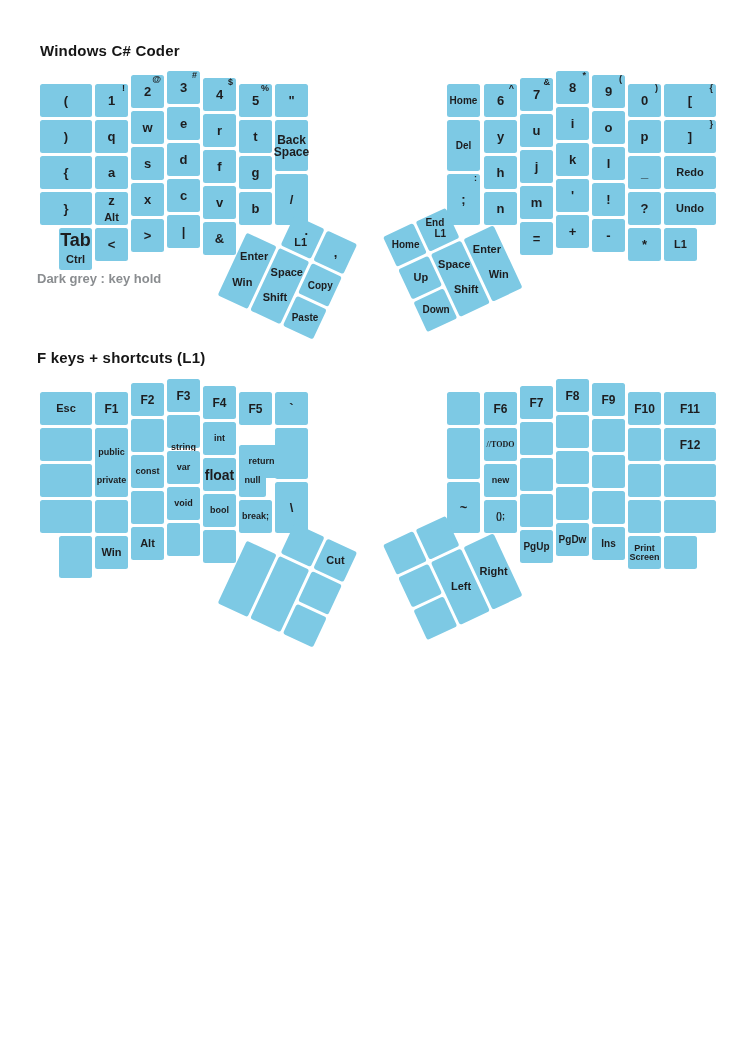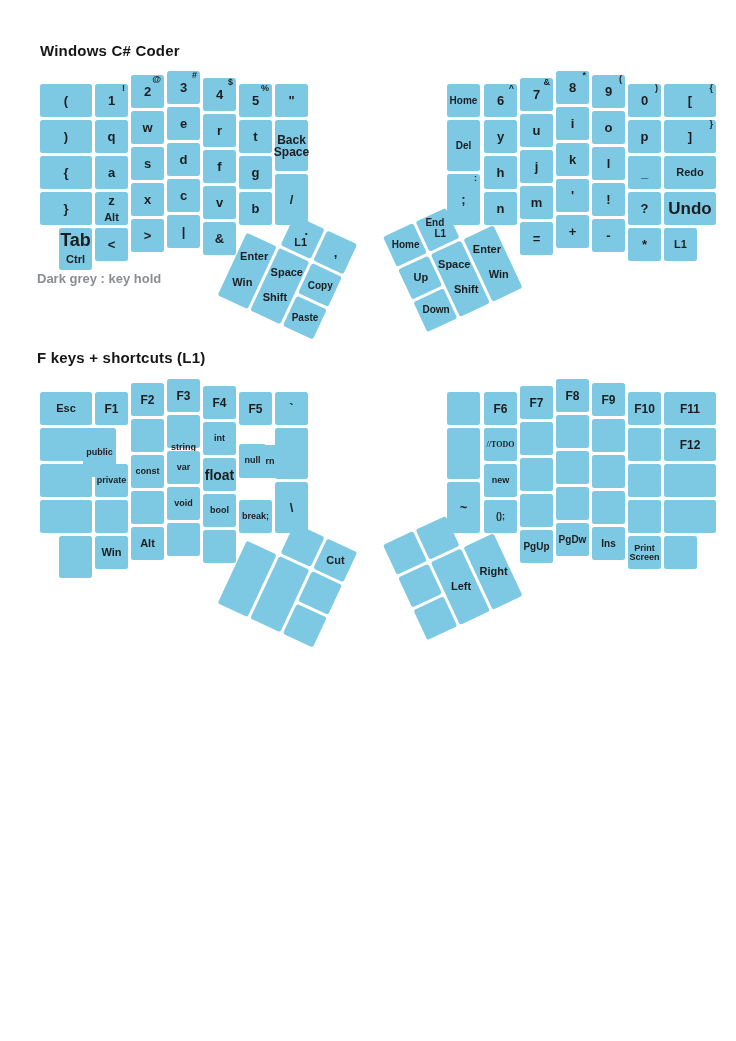--- a/index.html
+++ b/index.html
@@ -222,21 +222,21 @@
       <div class="key" style="left: 556px; top: 179px; width: 33px; height: 33px;">
         <span class="k-main" style="top: 50%; font-size: 13px; transform: translate(-50%, -50%);">'</span>
       </div>
       <div class="key" style="left: 592px; top: 183px; width: 33px; height: 33px;">
         <span class="k-main" style="top: 50%; font-size: 13px; transform: translate(-50%, -50%);">!</span>
       </div>
       <div class="key" style="left: 628px; top: 192px; width: 33px; height: 33px;">
         <span class="k-main" style="top: 50%; font-size: 13px; transform: translate(-50%, -50%);">?</span>
       </div>
       <div class="key" style="left: 664px; top: 192px; width: 52px; height: 33px;">
-        <span class="k-main" style="top: 50%; font-size: 17px; transform: translate(-50%, -50%);">Undo</span>
+        <span class="k-main" style="top: 50%; font-size: 11px; transform: translate(-50%, -50%);">Undo</span>
       </div>
       <div class="key" style="left: 520px; top: 222px; width: 33px; height: 33px;">
         <span class="k-main" style="top: 50%; font-size: 13px; transform: translate(-50%, -50%);">=</span>
       </div>
       <div class="key" style="left: 556px; top: 215px; width: 33px; height: 33px;">
         <span class="k-main" style="top: 50%; font-size: 13px; transform: translate(-50%, -50%);">+</span>
       </div>
       <div class="key" style="left: 592px; top: 219px; width: 33px; height: 33px;">
         <span class="k-main" style="top: 50%; font-size: 13px; transform: translate(-50%, -50%);">-</span>
       </div>
@@ -307,21 +307,21 @@
       <div class="key" style="left: 203px; top: 386px; width: 33px; height: 33px;">
         <span class="k-main" style="top: 50%; font-size: 12px; transform: translate(-50%, -50%);">F4</span>
       </div>
       <div class="key" style="left: 239px; top: 392px; width: 33px; height: 33px;">
         <span class="k-main" style="top: 50%; font-size: 12px; transform: translate(-50%, -50%);">F5</span>
       </div>
       <div class="key" style="left: 275px; top: 392px; width: 33px; height: 33px;">
         <span class="k-main" style="top: 50%; font-size: 13px; transform: translate(-50%, -50%);">`</span>
       </div>
       <div class="key" style="left: 40px; top: 428px; width: 52px; height: 33px;"></div>
-      <div class="key" style="left: 83px; top: 428px; width: 33px; height: 49px;">
+      <div class="key" style="left: 95px; top: 428px; width: 33px; height: 49px;">
         <span class="k-main" style="top: 50%; font-size: 9px; transform: translate(-50%, -50%);">public</span>
       </div>
       <div class="key" style="left: 131px; top: 419px; width: 33px; height: 33px;">
         <span class="k-main" style="top: 50%; font-size: 9px; transform: translate(-50%, -50%); margin-left: 38px;">static</span>
       </div>
       <div class="key" style="left: 167px; top: 415px; width: 33px; height: 33px;">
         <span class="k-main" style="top: 50%; font-size: 9px; transform: translate(-50%, -50%); margin-top: 16px;">string</span>
       </div>
       <div class="key" style="left: 203px; top: 422px; width: 33px; height: 33px;">
         <span class="k-main" style="top: 50%; font-size: 9px; transform: translate(-50%, -50%);">int</span>
@@ -336,21 +336,21 @@
       </div>
       <div class="key" style="left: 131px; top: 455px; width: 33px; height: 33px;">
         <span class="k-main" style="top: 50%; font-size: 9px; transform: translate(-50%, -50%);">const</span>
       </div>
       <div class="key" style="left: 167px; top: 451px; width: 33px; height: 33px;">
         <span class="k-main" style="top: 50%; font-size: 9px; transform: translate(-50%, -50%);">var</span>
       </div>
       <div class="key" style="left: 203px; top: 458px; width: 33px; height: 33px;">
         <span class="k-main" style="top: 50%; font-size: 14px; transform: translate(-50%, -50%);">float</span>
       </div>
-      <div class="key" style="left: 239px; top: 444px; width: 27px; height: 33px; text-decoration: underline;">
+      <div class="key" style="left: 239px; top: 464px; width: 27px; height: 33px; text-decoration: underline;">
         <span class="k-main" style="top: 50%; font-size: 9px; transform: translate(-50%, -50%);">null</span>
       </div>
       <div class="key" style="left: 275px; top: 482px; width: 33px; height: 51px;">
         <span class="k-main" style="top: 50%; font-size: 13px; transform: translate(-50%, -50%);">\</span>
       </div>
       <div class="key" style="left: 40px; top: 500px; width: 52px; height: 33px;"></div>
       <div class="key" style="left: 95px; top: 500px; width: 33px; height: 33px;"></div>
       <div class="key" style="left: 131px; top: 491px; width: 33px; height: 33px;"></div>
       <div class="key" style="left: 167px; top: 487px; width: 33px; height: 33px;">
         <span class="k-main" style="top: 50%; font-size: 9px; transform: translate(-50%, -50%);">void</span>

